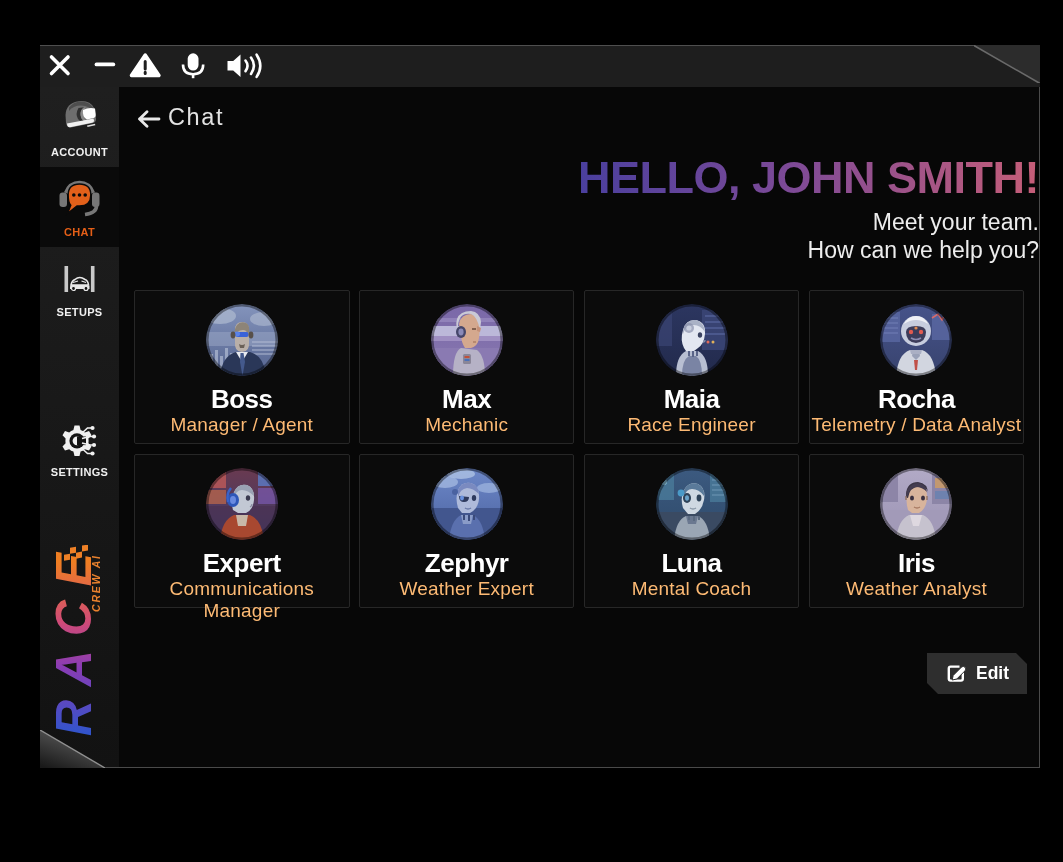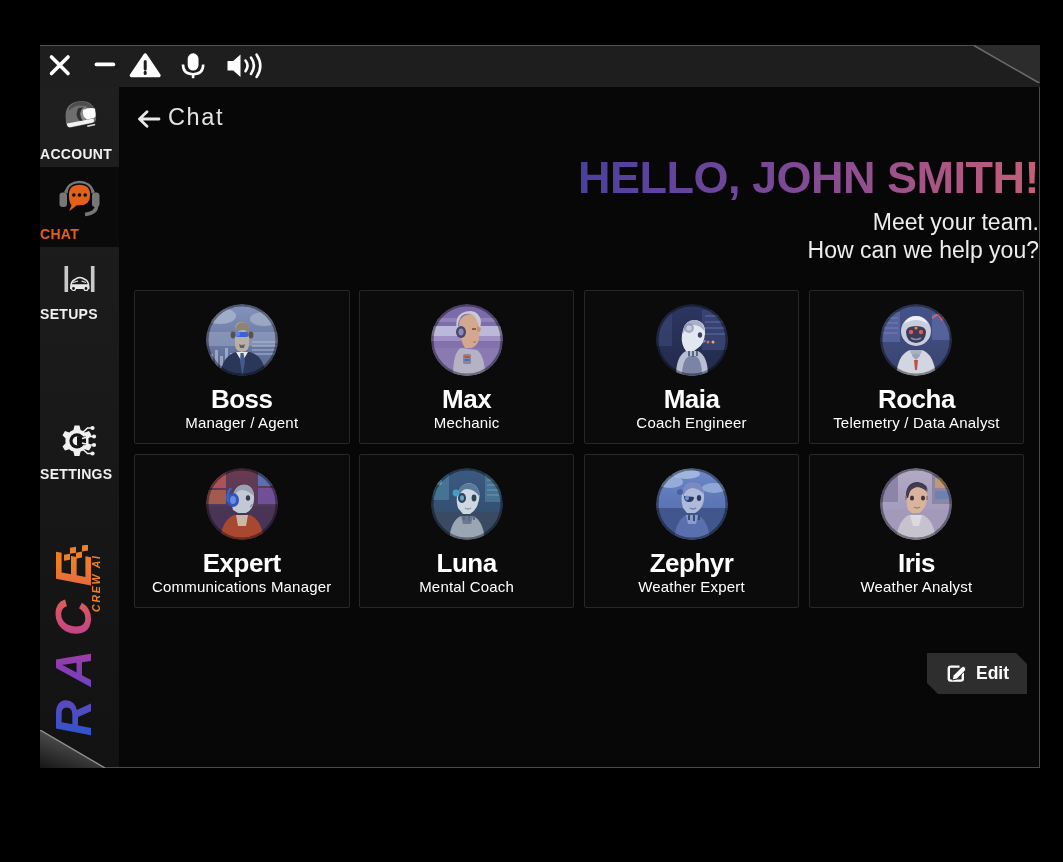--- a/index.html
+++ b/index.html
@@ -4,21 +4,21 @@
 <style>
   html,body{margin:0;padding:0;background:#000;width:1063px;height:862px;overflow:hidden;
     font-family:"Liberation Sans",sans-serif;}
   *{box-sizing:border-box;}
   #win{position:absolute;left:40px;top:45px;width:1000px;height:723px;}
   #tbar{position:absolute;left:0;top:0;width:1000px;height:42px;background:#1e1e1e;
     border-top:1px solid #4f4f4f;}
   #side{position:absolute;left:0;top:42px;width:79px;height:681px;
     background:linear-gradient(#1f1f1f,#121212);}
   .sitem{position:absolute;left:0;width:79px;height:80px;}
-  .sitem .lbl{position:absolute;left:0;right:0;top:59px;font-size:14px;
+  .sitem .lbl{position:absolute;left:0;right:0;top:59px;text-align:center;font-size:11px;
     font-weight:bold;color:#f0f0f0;letter-spacing:.3px;}
   .sitem svg{position:absolute;left:50%;}
   #main{position:absolute;left:79px;top:42px;width:920px;height:681px;background:#070707;}
   #rightborder{position:absolute;left:999px;top:42px;width:1px;height:681px;background:#4a4a4a;}
   #bottomborder{position:absolute;left:64px;top:722px;width:936px;height:1px;background:#4a4a4a;}
   #foldTR{position:absolute;left:934px;top:0;width:66px;height:38px;}
   #foldBL{position:absolute;left:0;top:685px;width:65px;height:38px;}
   #backchat{position:absolute;left:17px;top:17px;color:#e3e3e3;font-size:23.5px;letter-spacing:1.6px;}
   #backchat svg{position:absolute;left:1px;top:6px;}
   #backchat .txt{margin-left:32px;}
@@ -28,21 +28,21 @@
     background:linear-gradient(90deg,#4a3f9e 0%,#7e4a96 47%,#c65e78 100%);
     -webkit-background-clip:text;background-clip:text;color:transparent;}
   #sub{position:absolute;left:0;top:122px;width:920px;text-align:right;color:#ededed;
     font-size:23px;line-height:27.5px;}
   #grid{position:absolute;left:15px;top:203px;width:890px;display:grid;
     grid-template-columns:repeat(4,215.5px);grid-column-gap:9.4px;grid-row-gap:10.5px;}
   .card{height:153.5px;background:#0b0b0b;border:1px solid #272727;border-radius:2px;
     text-align:center;position:relative;}
   .card svg.av{position:absolute;left:50%;top:13px;margin-left:-36px;border-radius:50%;}
   .card .nm{position:absolute;left:0;right:0;top:93px;color:#fff;font-weight:bold;font-size:26px;letter-spacing:-.5px;}
-  .card .rl{position:absolute;left:0;right:0;top:123px;color:#ffffff;font-size:15px;letter-spacing:.2px;}
+  .card .rl{position:absolute;left:0;right:0;top:123px;color:#fdba74;font-size:19px;letter-spacing:.2px;}
   #editbtn{position:absolute;left:808px;top:566px;width:100px;height:41px;background:#2e2e2e;
     clip-path:polygon(0 0,89px 0,100px 11px,100px 41px,11px 41px,0 30px);
     color:#fff;font-weight:bold;font-size:16.5px;}
   #editbtn span{position:absolute;left:49px;top:10px;font-size:17.5px;}
   #logo{position:absolute;left:0;top:458px;width:79px;height:200px;}
 </style>
 </head>
 <body>
 <div id="win">
   <div id="tbar">
@@ -271,21 +271,21 @@
 <path d="M27 26 Q30 15 40 16 Q48 18 49 28 Q44 20 36 21 Q29 22 27 30 Z" fill="#aab2c6"></path>
 <circle cx="33" cy="24" r="5" fill="#8a92ac" opacity=".7"></circle>
 <circle cx="33" cy="24" r="2.6" fill="#c8cede"></circle>
 <ellipse cx="44" cy="31" rx="2.2" ry="2.8" fill="#3a4260"></ellipse>
 <path d="M47 38 Q49 38 49 36" stroke="#8a92ac" stroke-width="1.3" fill="none"></path>
 <path d="M33 47 L33 52 M37 47 L37 53 M41 47 L41 52" stroke="#5a6488" stroke-width="2"></path>
 </g>
           <circle cx="36" cy="36" r="35.2" fill="none" stroke="#000" stroke-width="3.5" opacity=".4"></circle>
         </svg>
         <div class="nm">Maia</div>
-        <div class="rl">Coach Engineer</div>
+        <div class="rl">Race Engineer</div>
       </div>
       <div class="card">
         <svg class="av" width="72" height="72" viewBox="0 0 72 72">
           <defs>
             <clipPath id="cpr">
               <circle cx="36" cy="36" r="36"></circle>
             </clipPath>
 <linearGradient id="bgr" x1="0" y1="0" x2="0" y2="1">
 <stop offset="0" stop-color="#46538a"></stop>
               <stop offset="1" stop-color="#38436e"></stop>
@@ -345,20 +345,53 @@
 <path d="M25 20 Q20 26 22 34" stroke="#3a62c8" stroke-width="2.5" fill="none"></path>
 </g>
           <circle cx="36" cy="36" r="35.2" fill="none" stroke="#000" stroke-width="3.5" opacity=".4"></circle>
         </svg>
         <div class="nm">Expert</div>
         <div class="rl">Communications Manager</div>
       </div>
       <div class="card">
         <svg class="av" width="72" height="72" viewBox="0 0 72 72">
           <defs>
+            <clipPath id="cpz">
+              <circle cx="36" cy="36" r="36"></circle>
+            </clipPath>
+<linearGradient id="bgz" x1="0" y1="0" x2="0" y2="1">
+<stop offset="0" stop-color="#6e88c8"></stop>
+              <stop offset="1" stop-color="#4a62a0"></stop>
+            </linearGradient>
+          </defs>
+          <g clip-path="url(#cpz)">
+<rect width="72" height="72" fill="url(#bgz)"></rect>
+<ellipse cx="14" cy="14" rx="13" ry="6" fill="#9ab0dc" opacity=".9"></ellipse>
+<ellipse cx="58" cy="20" rx="12" ry="5" fill="#9ab0dc" opacity=".8"></ellipse>
+<ellipse cx="30" cy="6" rx="14" ry="5" fill="#aec2e4" opacity=".8"></ellipse>
+<rect x="0" y="40" width="72" height="32" fill="#42568e"></rect>
+<path d="M18 72 Q20 52 30 47 L42 47 Q52 52 54 72 Z" fill="#5a70ae"></path>
+<path d="M30 47 L42 47 L40 56 L32 56 Z" fill="#8a9cc8"></path>
+<path d="M27 40 Q24 30 27 22 Q31 13 40 15 Q49 18 48 31 Q47 41 39 45 L31 45 Z" fill="#aebada"></path>
+<path d="M27 22 Q31 13 40 15 Q48 18 48 26 Q42 20 36 20 Q29 21 27 29 Z" fill="#7a8ac0"></path>
+<path d="M28 28 Q28 34 33 34 Q38 34 38 29 Z" fill="#2e3a5e"></path>
+<ellipse cx="31" cy="30" rx="2" ry="2.4" fill="#6a92e0"></ellipse>
+<ellipse cx="43" cy="30" rx="2.2" ry="3" fill="#2e3a5e"></ellipse>
+<path d="M34 40 Q37 42 40 40" stroke="#6a7aa8" stroke-width="1.5" fill="none"></path>
+<circle cx="24" cy="24" r="3" fill="#4a62a0"></circle>
+<path d="M33 47 L33 52 M38 47 L38 53 M43 47 L43 52" stroke="#3a4a7a" stroke-width="2"></path>
+</g>
+          <circle cx="36" cy="36" r="35.2" fill="none" stroke="#000" stroke-width="3.5" opacity=".4"></circle>
+        </svg>
+        <div class="nm">Zephyr</div>
+        <div class="rl">Weather Expert</div>
+      </div>
+      <div class="card">
+        <svg class="av" width="72" height="72" viewBox="0 0 72 72">
+          <defs>
             <clipPath id="cpl">
               <circle cx="36" cy="36" r="36"></circle>
             </clipPath>
 <linearGradient id="bgl" x1="0" y1="0" x2="0" y2="1">
 <stop offset="0" stop-color="#3c5a80"></stop>
               <stop offset="1" stop-color="#2e4a6a"></stop>
             </linearGradient>
           </defs>
           <g clip-path="url(#cpl)">
 <rect width="72" height="72" fill="url(#bgl)"></rect>
@@ -381,53 +414,20 @@
 <path d="M33 48 L33 52 M38 48 L38 53 M43 48 L43 52" stroke="#5a6a80" stroke-width="2"></path>
 </g>
           <circle cx="36" cy="36" r="35.2" fill="none" stroke="#000" stroke-width="3.5" opacity=".4"></circle>
         </svg>
         <div class="nm">Luna</div>
         <div class="rl">Mental Coach</div>
       </div>
       <div class="card">
         <svg class="av" width="72" height="72" viewBox="0 0 72 72">
           <defs>
-            <clipPath id="cpz">
-              <circle cx="36" cy="36" r="36"></circle>
-            </clipPath>
-<linearGradient id="bgz" x1="0" y1="0" x2="0" y2="1">
-<stop offset="0" stop-color="#6e88c8"></stop>
-              <stop offset="1" stop-color="#4a62a0"></stop>
-            </linearGradient>
-          </defs>
-          <g clip-path="url(#cpz)">
-<rect width="72" height="72" fill="url(#bgz)"></rect>
-<ellipse cx="14" cy="14" rx="13" ry="6" fill="#9ab0dc" opacity=".9"></ellipse>
-<ellipse cx="58" cy="20" rx="12" ry="5" fill="#9ab0dc" opacity=".8"></ellipse>
-<ellipse cx="30" cy="6" rx="14" ry="5" fill="#aec2e4" opacity=".8"></ellipse>
-<rect x="0" y="40" width="72" height="32" fill="#42568e"></rect>
-<path d="M18 72 Q20 52 30 47 L42 47 Q52 52 54 72 Z" fill="#5a70ae"></path>
-<path d="M30 47 L42 47 L40 56 L32 56 Z" fill="#8a9cc8"></path>
-<path d="M27 40 Q24 30 27 22 Q31 13 40 15 Q49 18 48 31 Q47 41 39 45 L31 45 Z" fill="#aebada"></path>
-<path d="M27 22 Q31 13 40 15 Q48 18 48 26 Q42 20 36 20 Q29 21 27 29 Z" fill="#7a8ac0"></path>
-<path d="M28 28 Q28 34 33 34 Q38 34 38 29 Z" fill="#2e3a5e"></path>
-<ellipse cx="31" cy="30" rx="2" ry="2.4" fill="#6a92e0"></ellipse>
-<ellipse cx="43" cy="30" rx="2.2" ry="3" fill="#2e3a5e"></ellipse>
-<path d="M34 40 Q37 42 40 40" stroke="#6a7aa8" stroke-width="1.5" fill="none"></path>
-<circle cx="24" cy="24" r="3" fill="#4a62a0"></circle>
-<path d="M33 47 L33 52 M38 47 L38 53 M43 47 L43 52" stroke="#3a4a7a" stroke-width="2"></path>
-</g>
-          <circle cx="36" cy="36" r="35.2" fill="none" stroke="#000" stroke-width="3.5" opacity=".4"></circle>
-        </svg>
-        <div class="nm">Zephyr</div>
-        <div class="rl">Weather Expert</div>
-      </div>
-      <div class="card">
-        <svg class="av" width="72" height="72" viewBox="0 0 72 72">
-          <defs>
             <clipPath id="cpi">
               <circle cx="36" cy="36" r="36"></circle>
             </clipPath>
 <linearGradient id="bgi" x1="0" y1="0" x2="0" y2="1">
 <stop offset="0" stop-color="#b2aac6"></stop>
               <stop offset="1" stop-color="#9a92b4"></stop>
             </linearGradient>
           </defs>
           <g clip-path="url(#cpi)">
 <rect width="72" height="72" fill="url(#bgi)"></rect>

